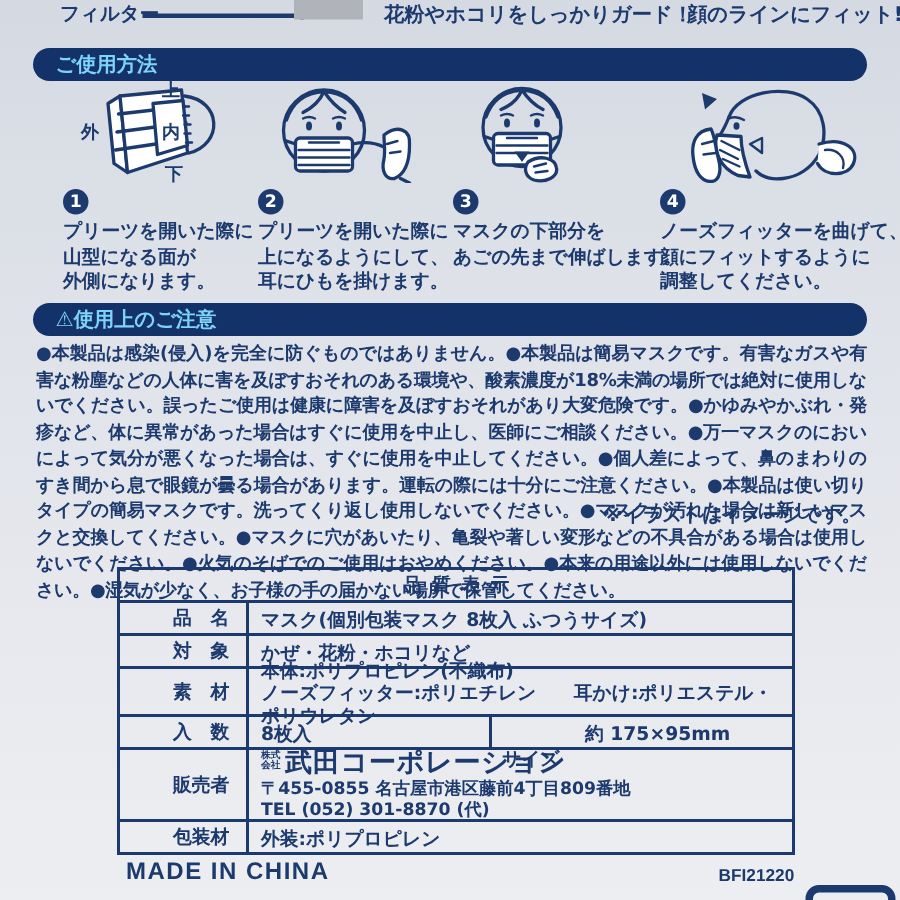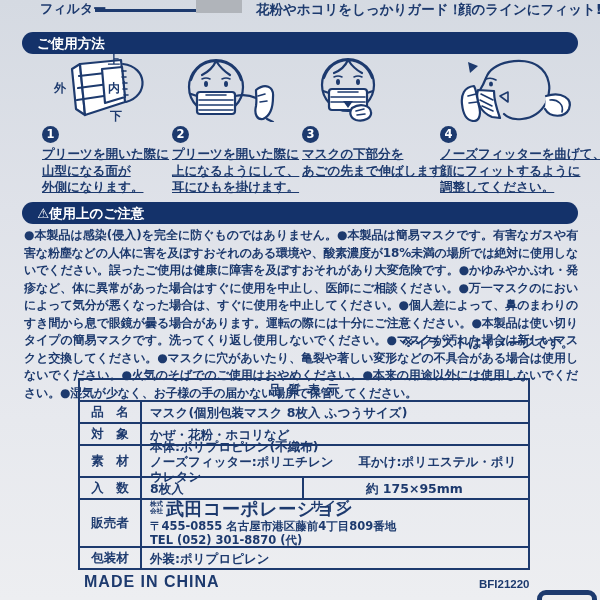--- a/index.html
+++ b/index.html
@@ -13,42 +13,42 @@
   
   .filter-label{left:40px;top:0;font-size:13px;}
   .filter-line{left:95px;top:9px;width:106px;height:2.5px;background:#1d3a6e;}
   .filter-dot{left:198px;top:6px;width:7px;height:7px;border-radius:50%;background:#1d3a6e;}
   .gray-box{left:196px;top:0;width:46px;height:13px;background:#b0b4ba;}
   .callout{top:1px;font-size:13.5px;white-space:nowrap;}
   .guard{left:256px;}
   .fit{left:458px;}
   
   .pill{position:absolute;left:22px;width:556px;height:22px;border-radius:12px;
-    background:#14326a;color:#ffffff;font-size:13.5px;line-height:22px;
+    background:#14326a;color:#7dd3fc;font-size:13.5px;line-height:22px;
     padding-left:15px;box-sizing:border-box;white-space:nowrap;}
   
   .step{position:absolute;top:56px;}
   .illus{position:relative;height:66px;}
   .illus svg{position:absolute;left:0;top:0;}
   .dlabel{position:absolute;font-size:12px;}
   .stepnum{width:17px;height:17px;border-radius:50%;background:#1d3a6e;color:#fff;
     font-size:11.5px;line-height:17px;text-align:center;margin:4px 0 3px 6px;}
-  .stepline{font-size:12.5px;line-height:16.5px;padding-left:6px;white-space:nowrap;text-decoration:underline;}
+  .stepline{font-size:12.5px;line-height:16.5px;padding-left:6px;white-space:nowrap;}
   
   .caut{left:24px;top:227px;width:554px;font-size:12px;line-height:17.5px;
     text-align:justify;letter-spacing:-0.2px;}
   .caut-note{right:26px;top:334px;font-size:13px;white-space:nowrap;}
   
   .qtable{position:absolute;left:78px;top:378px;width:452px;border:2px solid #1d3a6e;box-sizing:border-box;}
   .qt-title{height:20px;line-height:20px;font-size:12.5px;text-align:center;
     letter-spacing:7px;text-indent:7px;border-bottom:2px solid #1d3a6e;}
   .qrow{display:flex;align-items:stretch;border-bottom:2px solid #1d3a6e;box-sizing:border-box;}
   .qrow:last-child{border-bottom:none;}
   .lab{flex:0 0 60px;border-right:2px solid #1d3a6e;display:flex;align-items:center;
-    justify-content:center;font-size:12.5px;}
+    justify-content:center;font-size:12.5px;padding-left:24px;}
   .val{flex:1;display:flex;flex-direction:column;justify-content:center;
     padding:2px 8px;font-size:12.5px;line-height:15px;box-sizing:border-box;}
   .h22{height:22px;} .h32{height:32px;} .h48{height:48px;} .h20{height:20px;}
   .val-count{flex:0 0 162px;border-right:2px solid #1d3a6e;justify-content:center;}
   .lab2{flex:0 0 52px;border-right:2px solid #1d3a6e;display:flex;align-items:center;
     justify-content:center;font-size:12.5px;margin-top:28px;}
   .kk{display:inline-block;width:14px;font-size:6.5px;line-height:7px;
     word-break:break-all;vertical-align:2px;margin-right:2px;}
   .comp{font-size:18px;letter-spacing:0.5px;}
   .small-line{font-size:11.5px;line-height:14px;}

